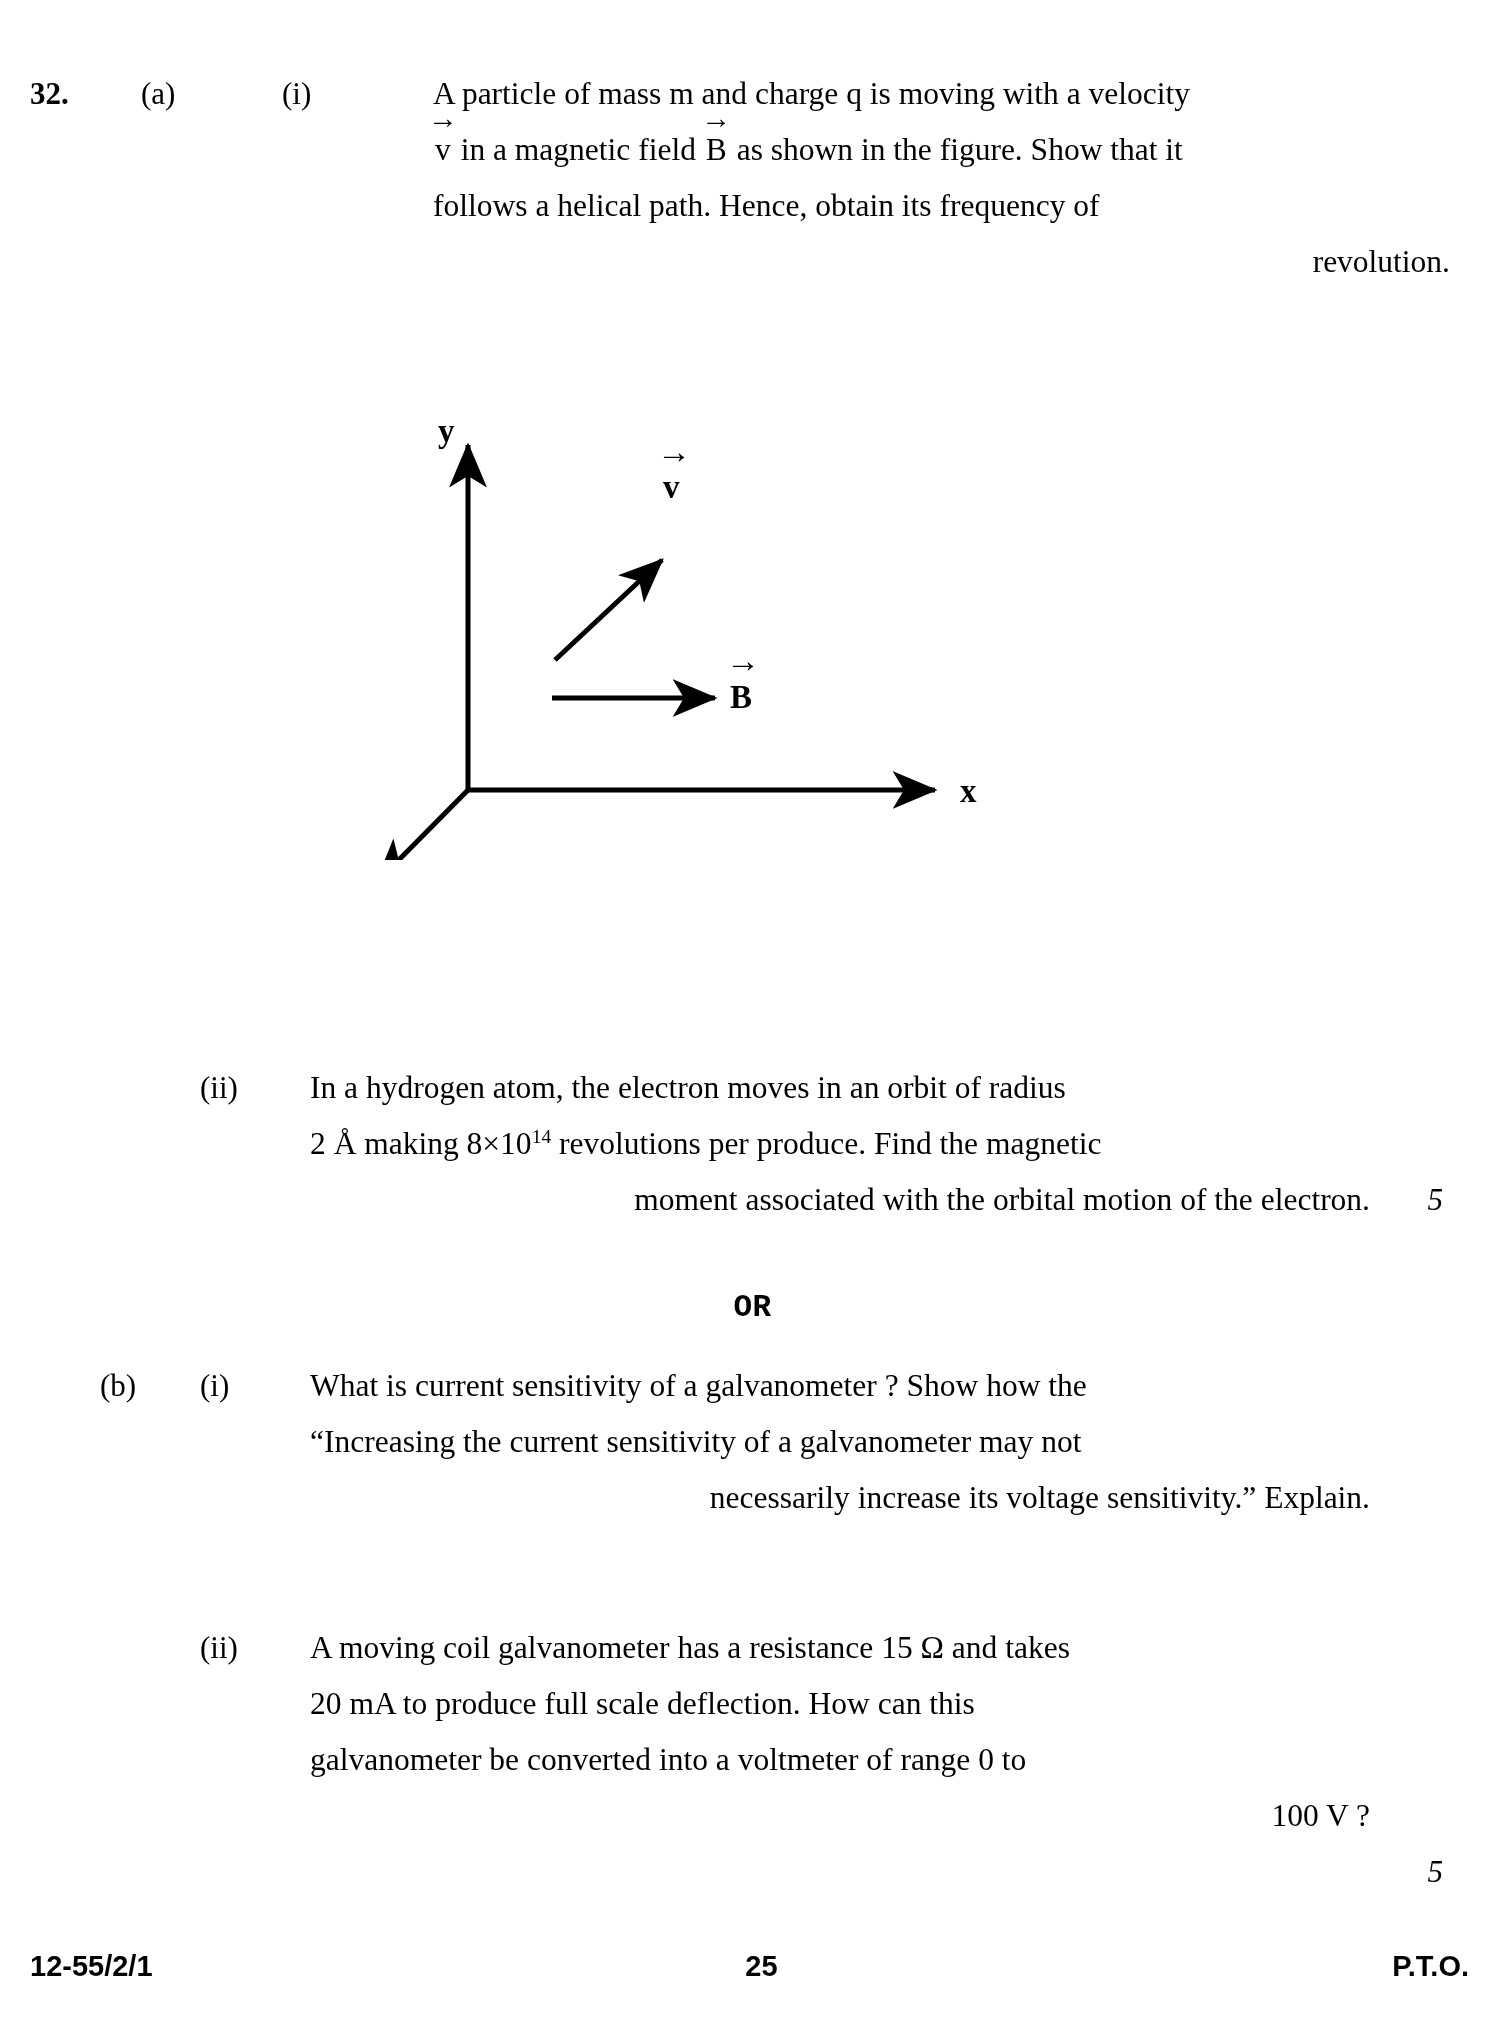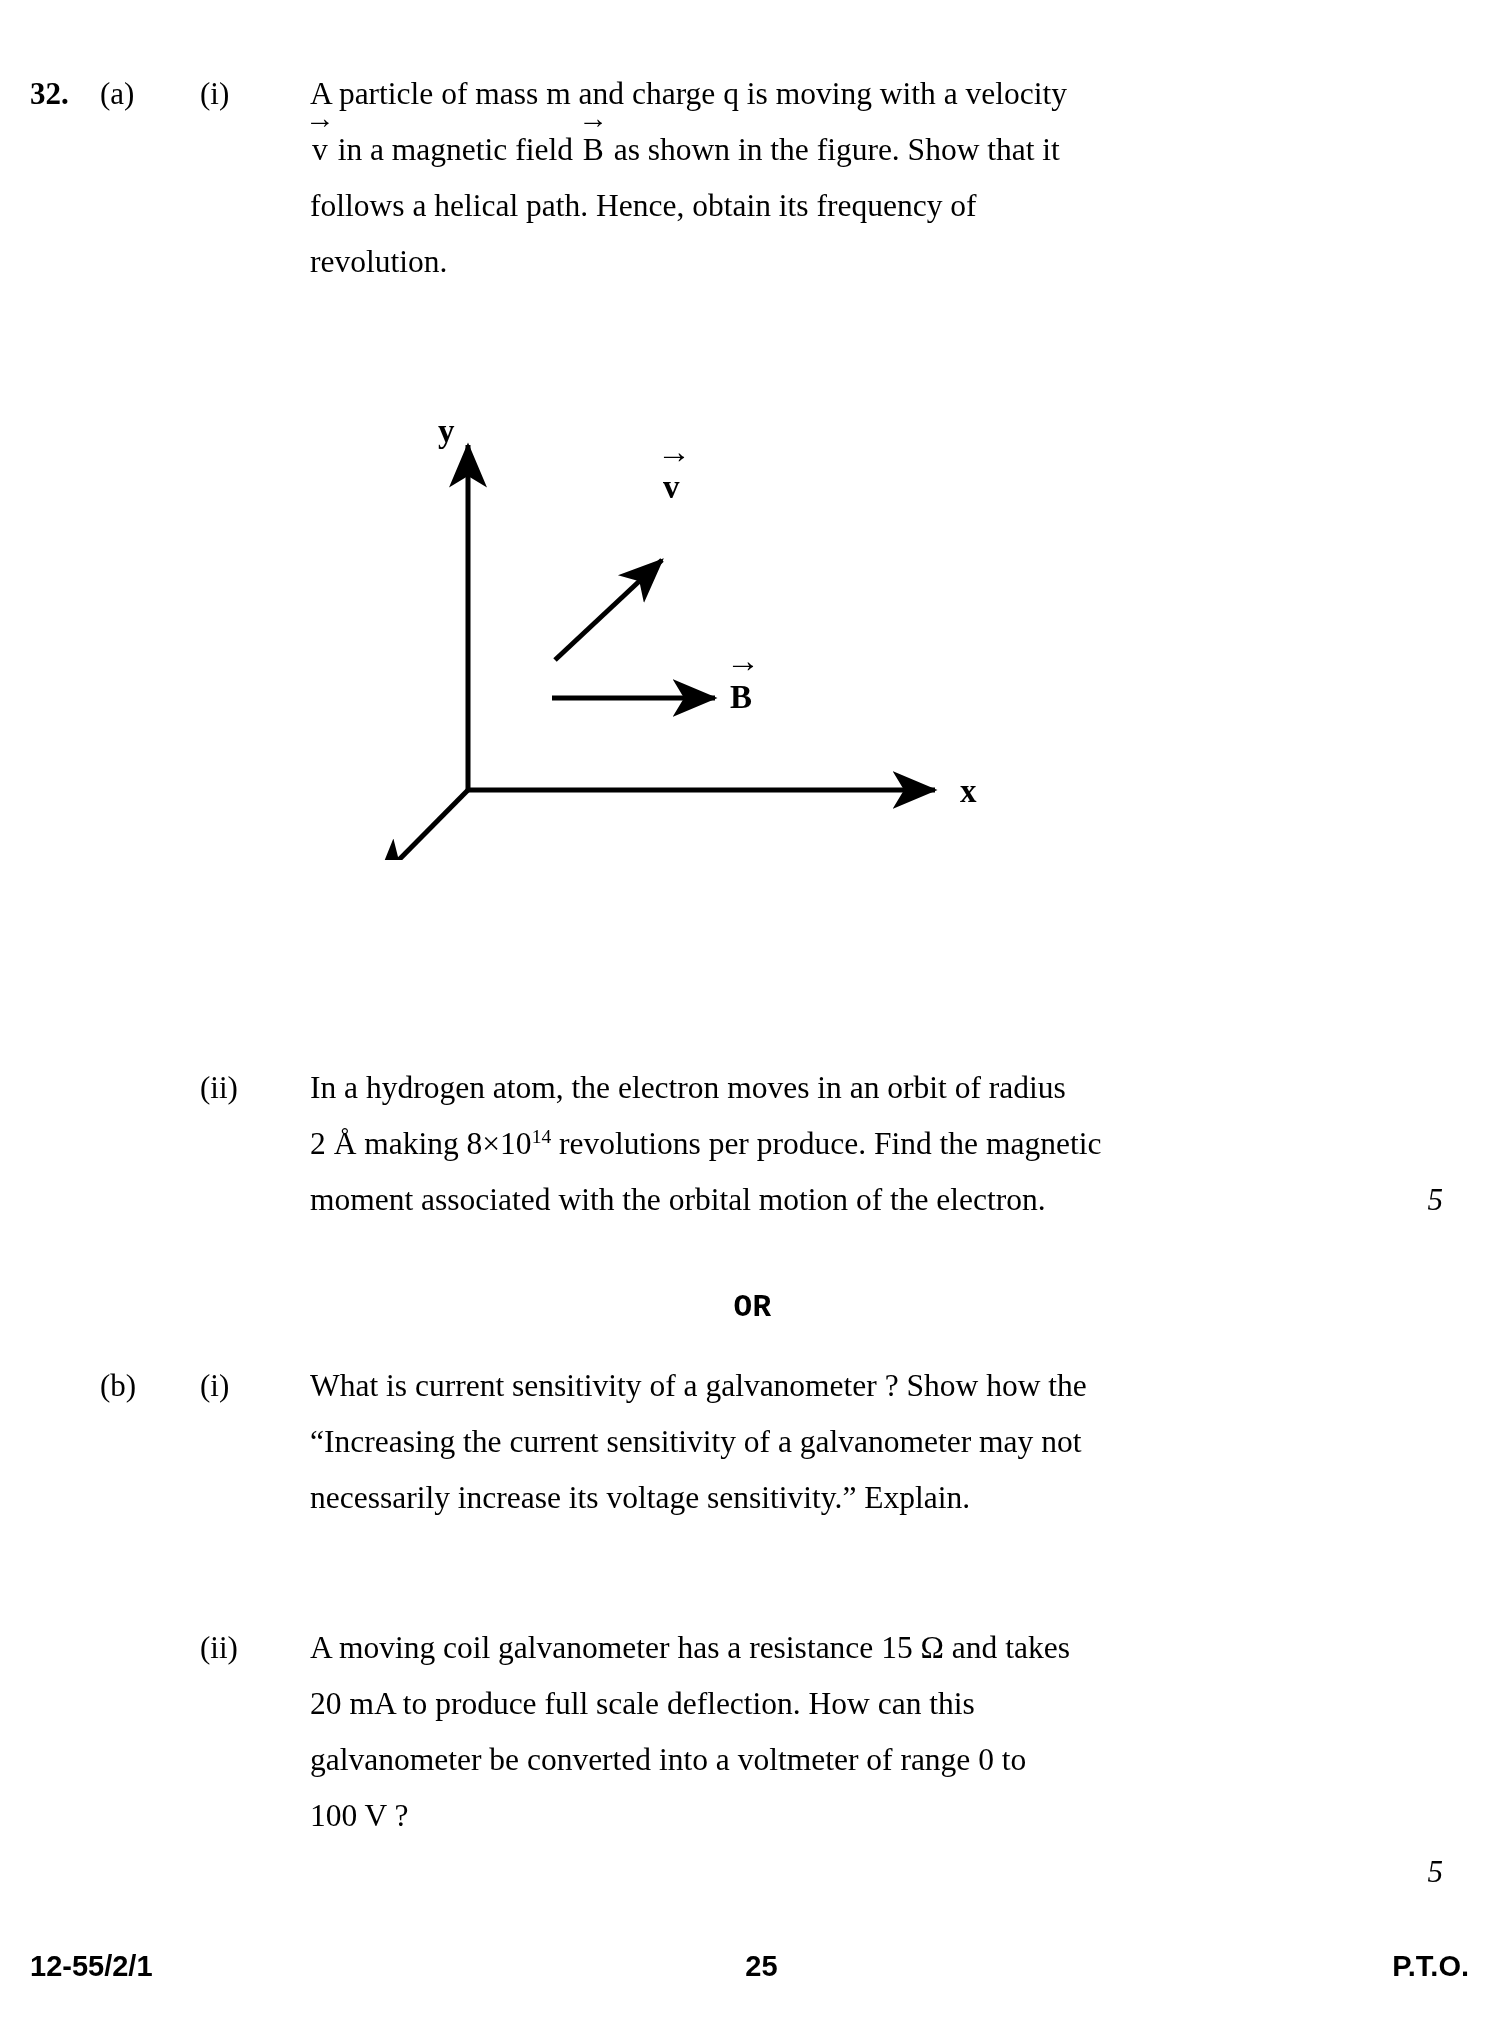--- a/index.html
+++ b/index.html
@@ -51,21 +51,21 @@
   .qbody {
     font-size: 31.5px;
     line-height: 56px;
     text-align: justify;
     text-justify: inter-word;
   }
   .qbody p {
     margin: 0;
   }
   .lastline {
-    text-align: left;
+    text-align: right;
   }
 
   
   .marks {
     position: absolute;
     right: 62px;
     font-style: italic;
     font-size: 31px;
     line-height: 56px;
   }
@@ -142,21 +142,21 @@
     font-size: 0.62em;
     vertical-align: super;
     line-height: 0;
   }
 </style>
 </head>
 <body>
 
 <div class="page">
 
-  <div class="qrow" style="left:30px; top:66px; width:1420px;">
+  <div class="qrow" style="left:30px; top:66px; width:1420px;gap:41px;">
     <div class="qnum">32.</div>
     <div class="qalpha">(a)</div>
     <div class="qroman">(i)</div>
     <div class="qbody" style="width:1060px;">
       <p>A particle of mass m and charge q is moving with a velocity</p>
       <p>
         <span class="vecarrow"><span class="bar">→</span><span class="sym">v</span></span>
         <span>in a magnetic field</span>
         <span class="vecarrow"><span class="bar">→</span><span class="sym">B</span></span>
         <span>as shown in the figure. Show that it</span>

